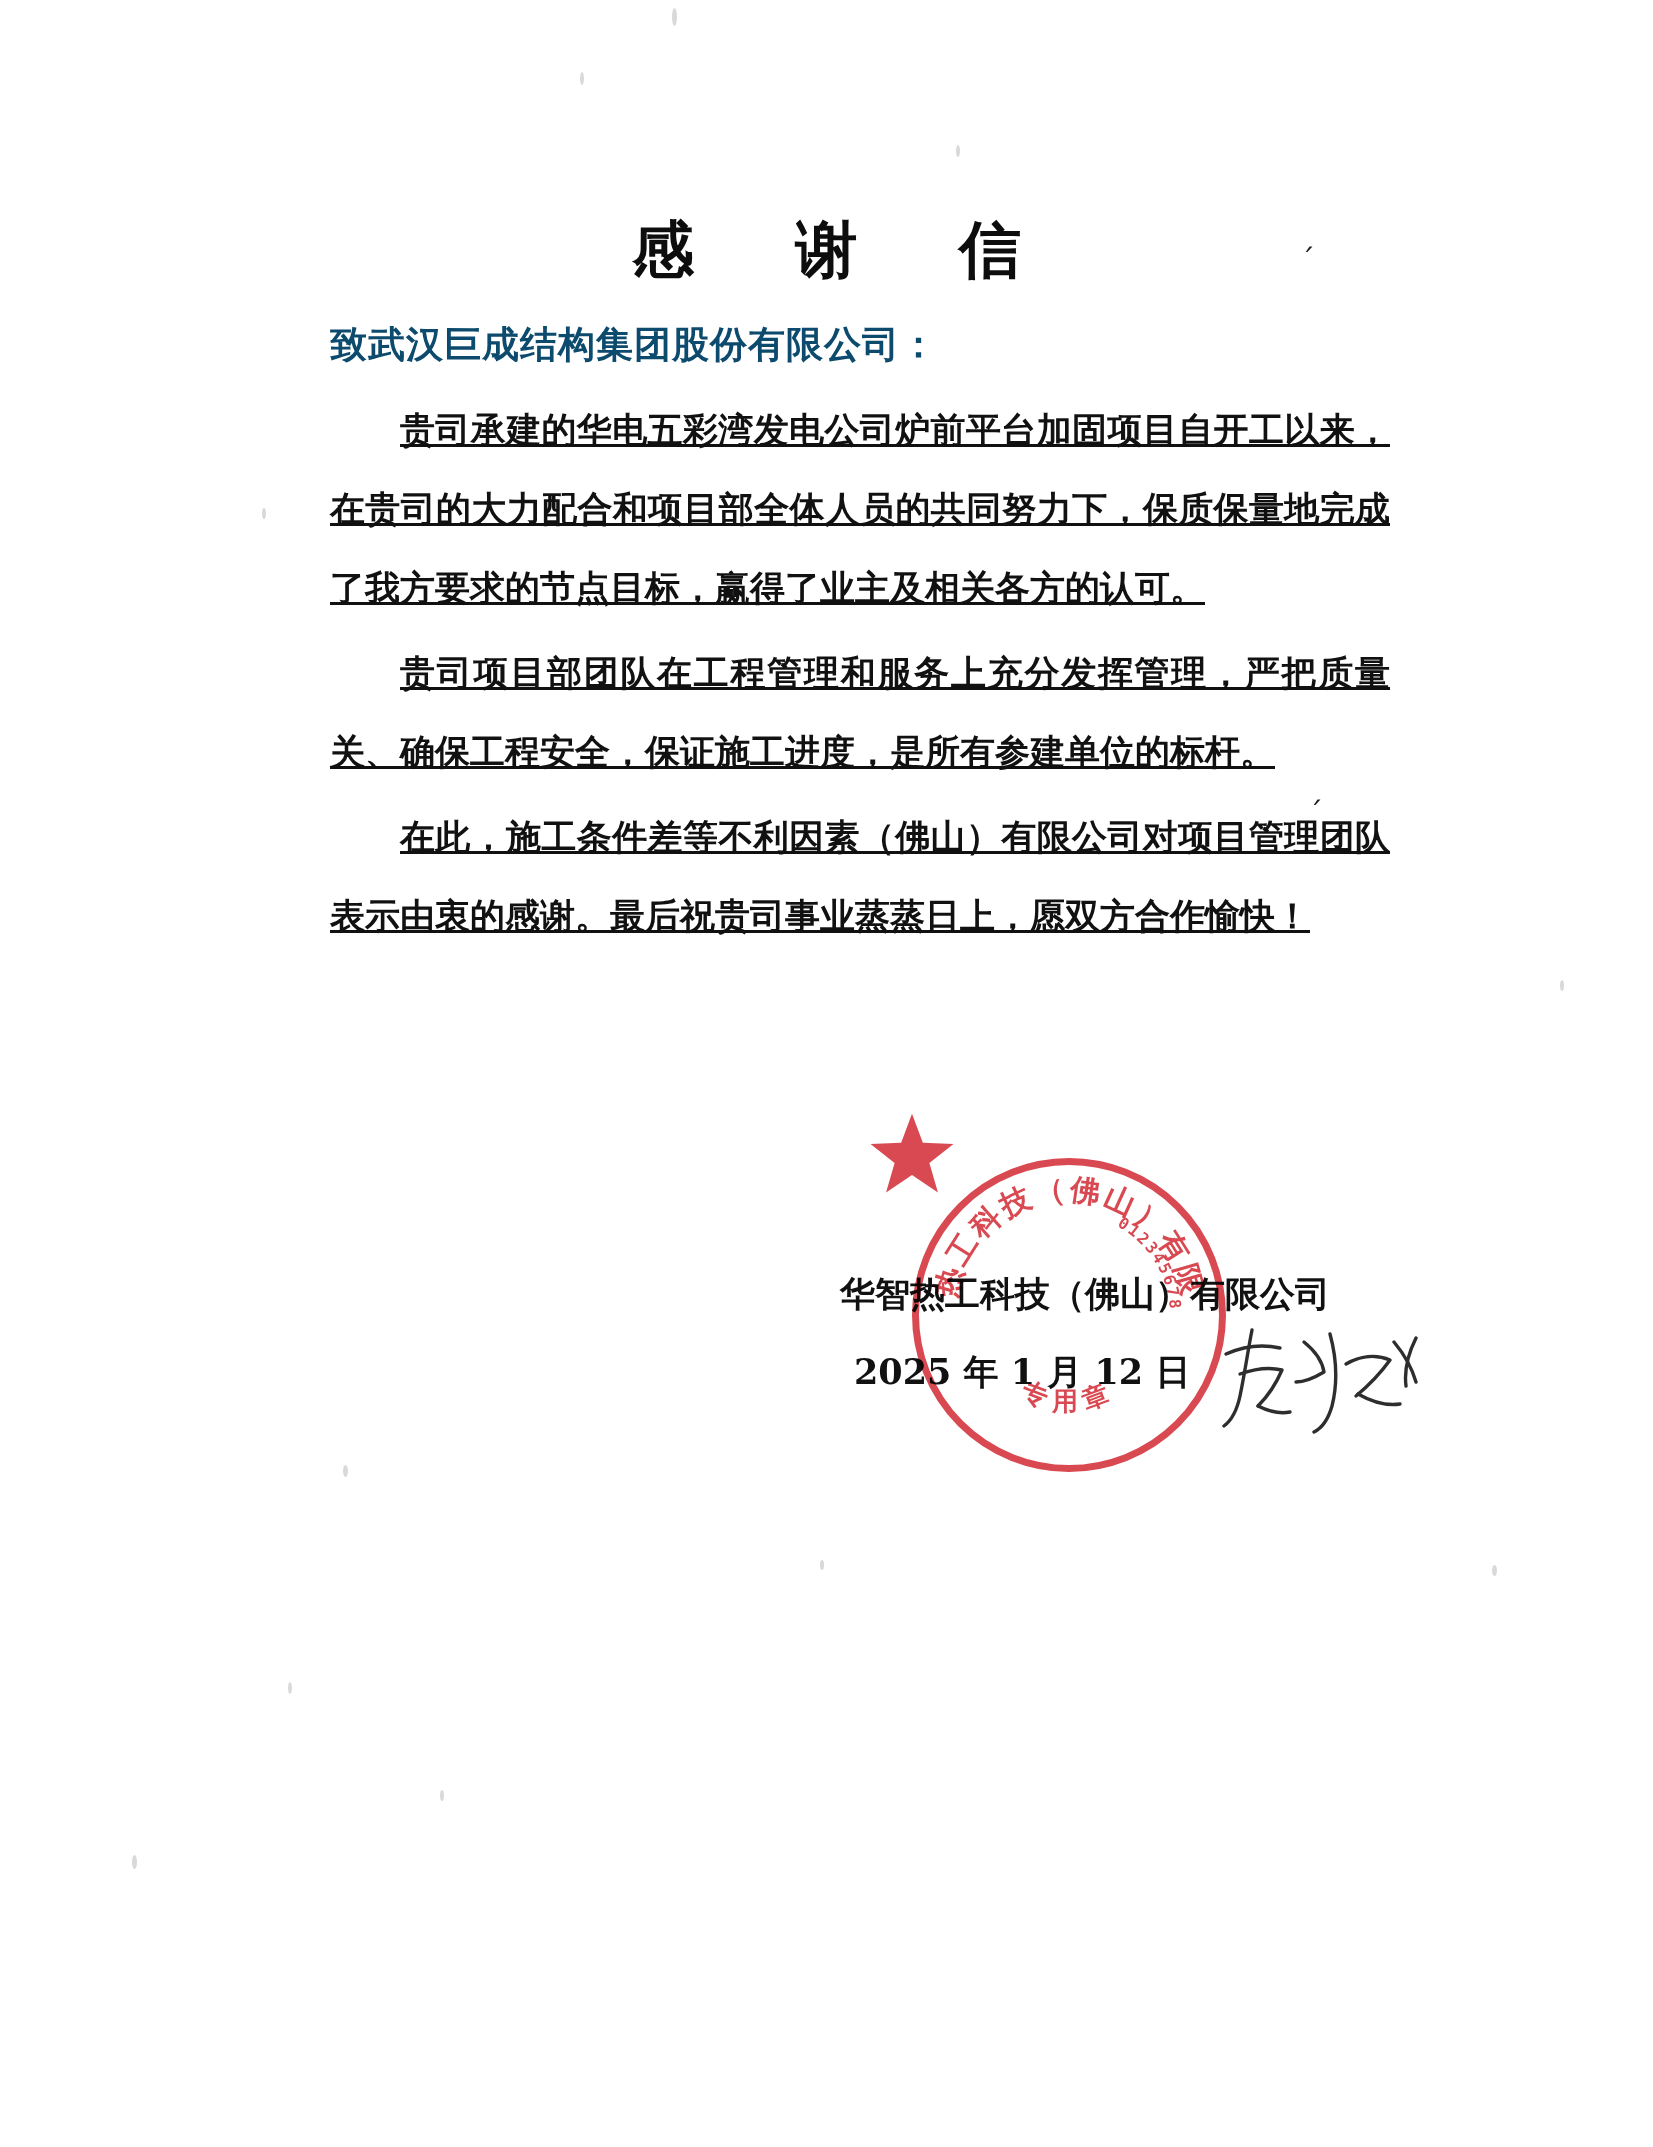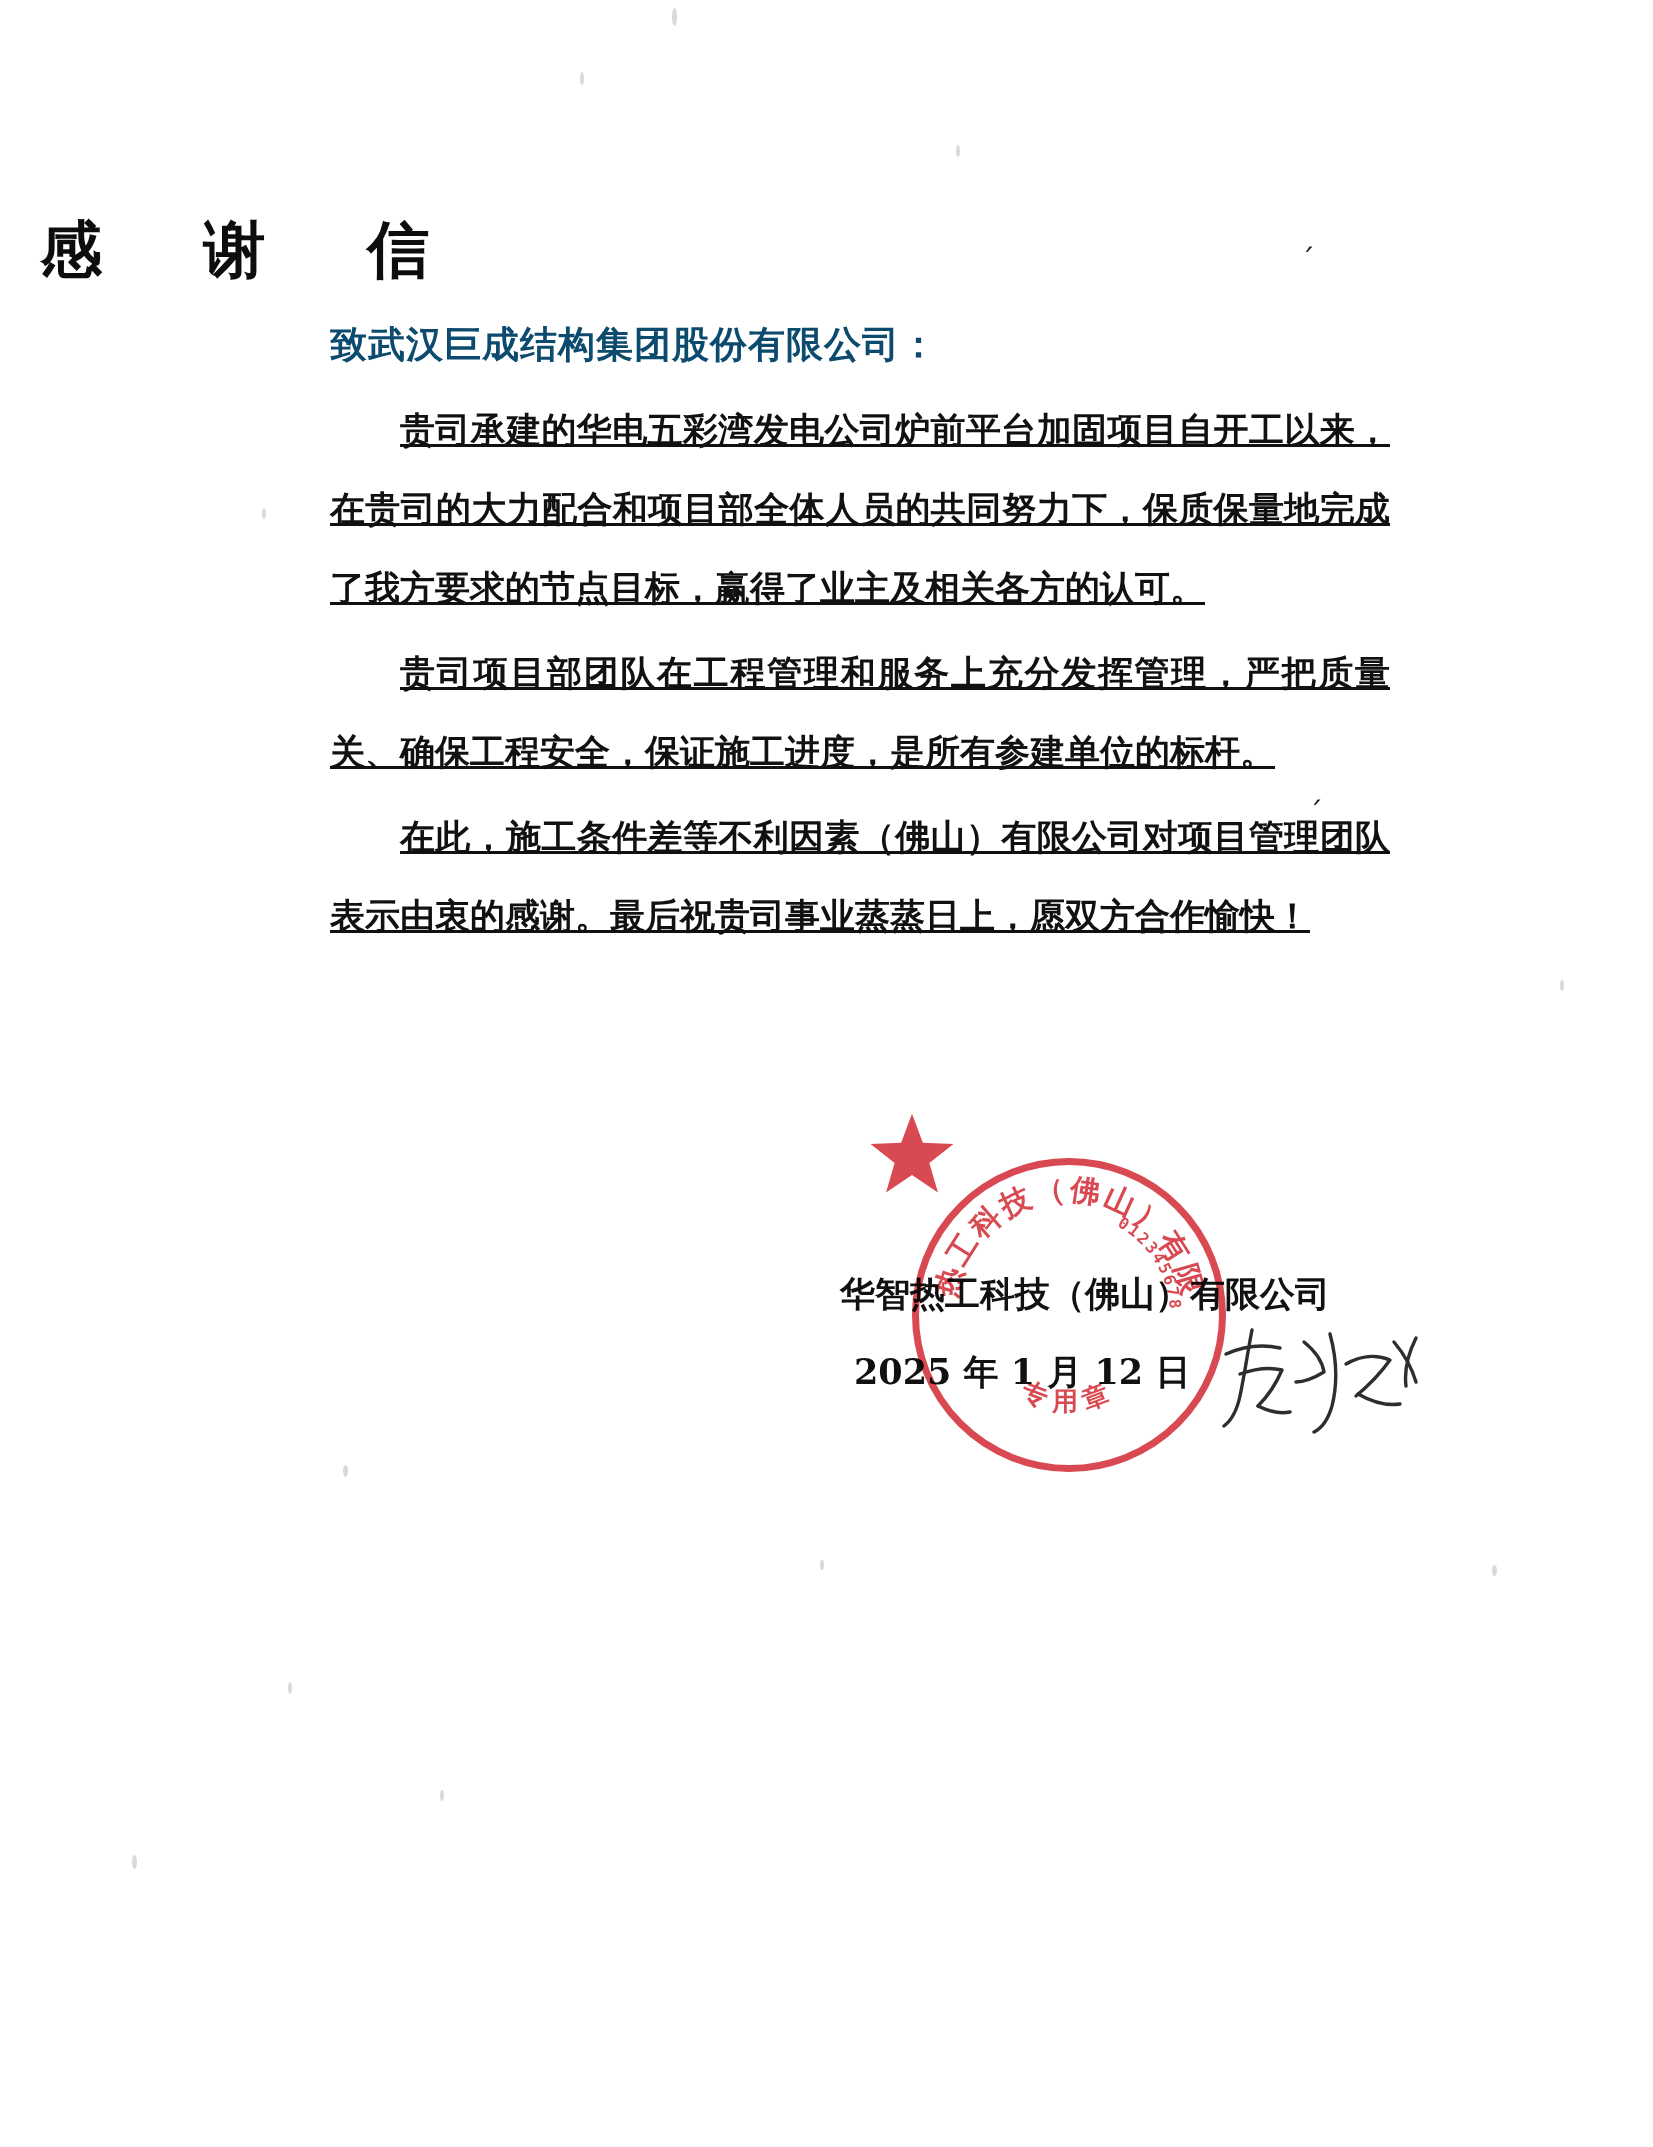--- a/index.html
+++ b/index.html
@@ -35,21 +35,21 @@
     left: 0; top: 0;
     width: 1653px;
     height: 2147px;
   }
 
   .doc-title {
     position: absolute;
     left: 0;
     top: 208px;
     width: 1653px;
-    text-align: left;
+    text-align: center;
     font-size: 62px;
     font-weight: 700;
     letter-spacing: 40px;
     text-indent: 40px;
     font-family: "DejaVu Serif", "Liberation Serif", serif;
     color: #0d0d0d;
   }
 
   .salutation {
     position: absolute;

